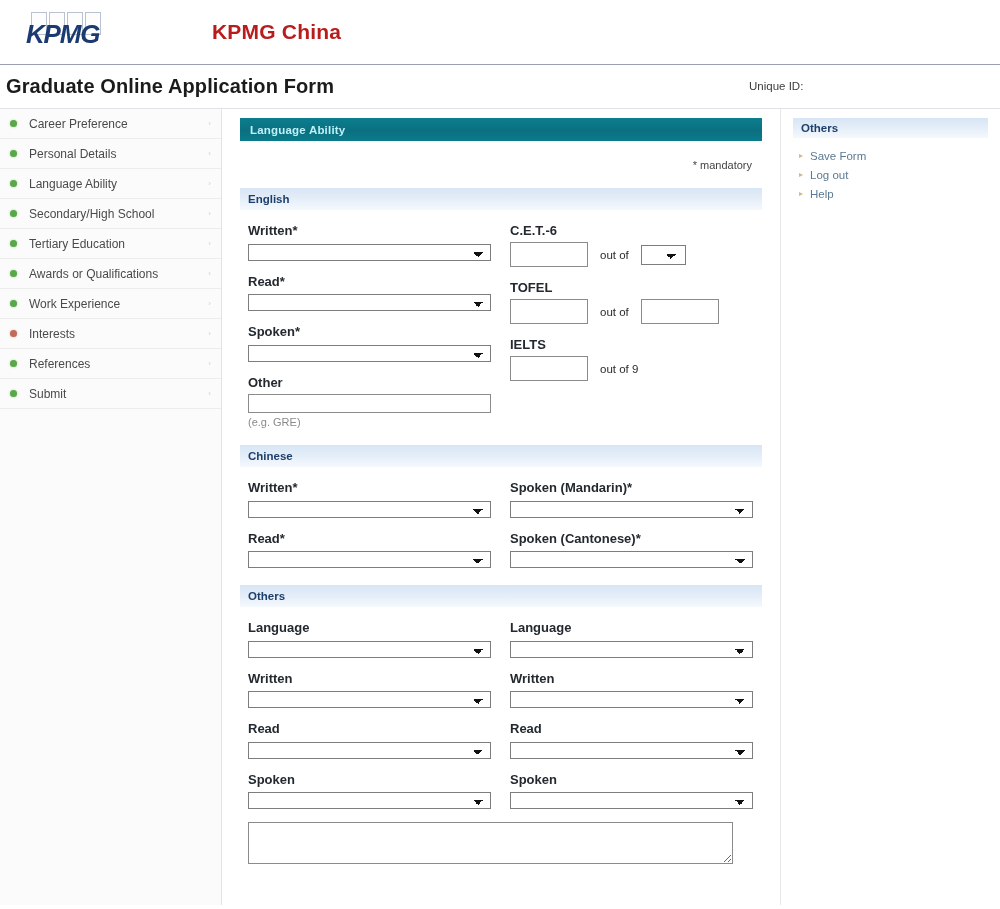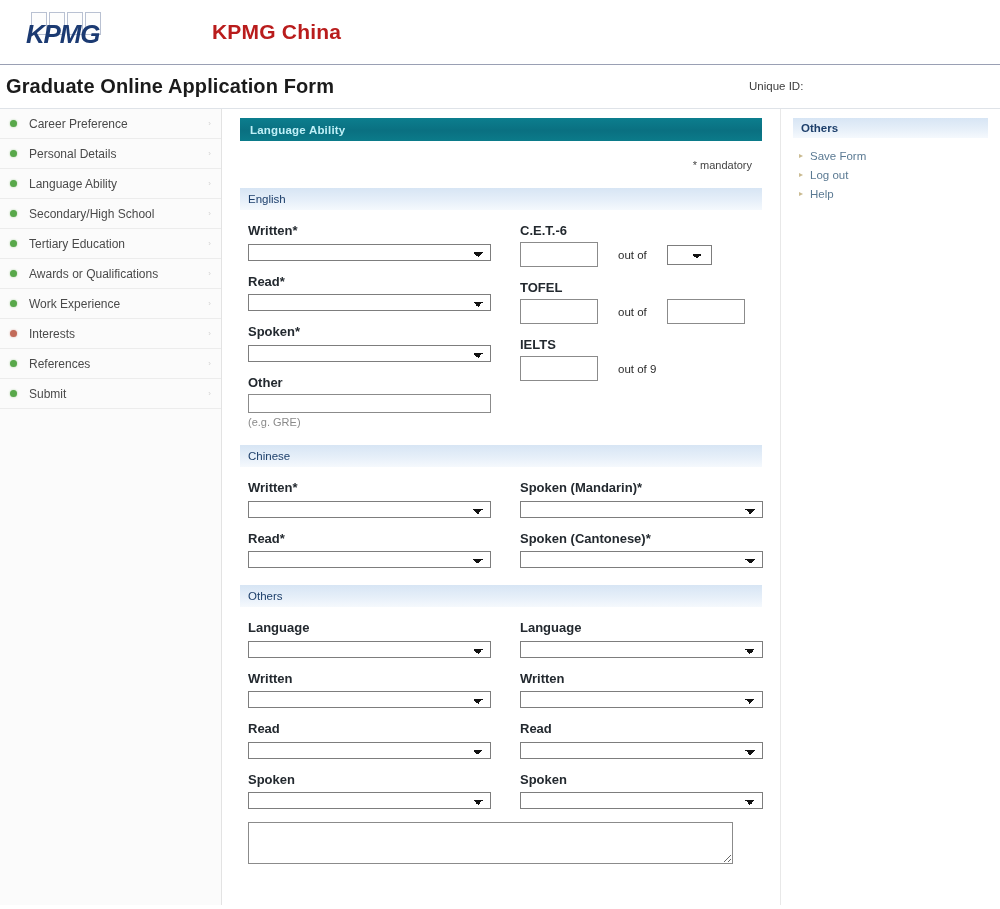--- a/index.html
+++ b/index.html
@@ -169,30 +169,30 @@
   .sec-head {
     margin-top: 17px;
     height: 22px;
     background: linear-gradient(to bottom, #d7e5f4 0%, #e6eff9 55%, #f5f9fd 100%);
     display: flex;
     align-items: center;
     padding-left: 8px;
   }
   .sec-head-text {
     font-size: 11.5px;
-    font-weight: normal;
+    font-weight: bold;
     color: #1d3f6b;
   }
 
   .grid2 {
     display: flex;
     padding-left: 8px;
   }
   .col-left { width: 262px; flex: 0 0 262px; }
-  .col-right { width: 262px; flex: 0 0 262px; margin-left: 10px; }
+  .col-right { width: 262px; flex: 0 0 262px; margin-left: 0; }
 
   .field { margin-top: 13px; }
   .flabel {
     font-size: 13px;
     font-weight: bold;
     color: #23292f;
     margin-bottom: 4px;
     display: block;
   }
   .hint {
@@ -237,21 +237,21 @@
     border-radius: 0;
     font-family: "Liberation Sans", sans-serif;
   }
   input.txt.other { width: 243px; height: 19px; }
   input.txt.score { width: 78px; height: 25px; }
   input.txt.scoreout { width: 78px; height: 25px; }
 
   .inline {
     display: flex;
     align-items: center;
-    gap: 20px;
+    gap: 12px;
   }
   .outof {
     font-size: 11.5px;
     color: #2b2b2b;
     white-space: nowrap;
   }
 
   textarea.ta {
     width: 485px;
     height: 42px;

